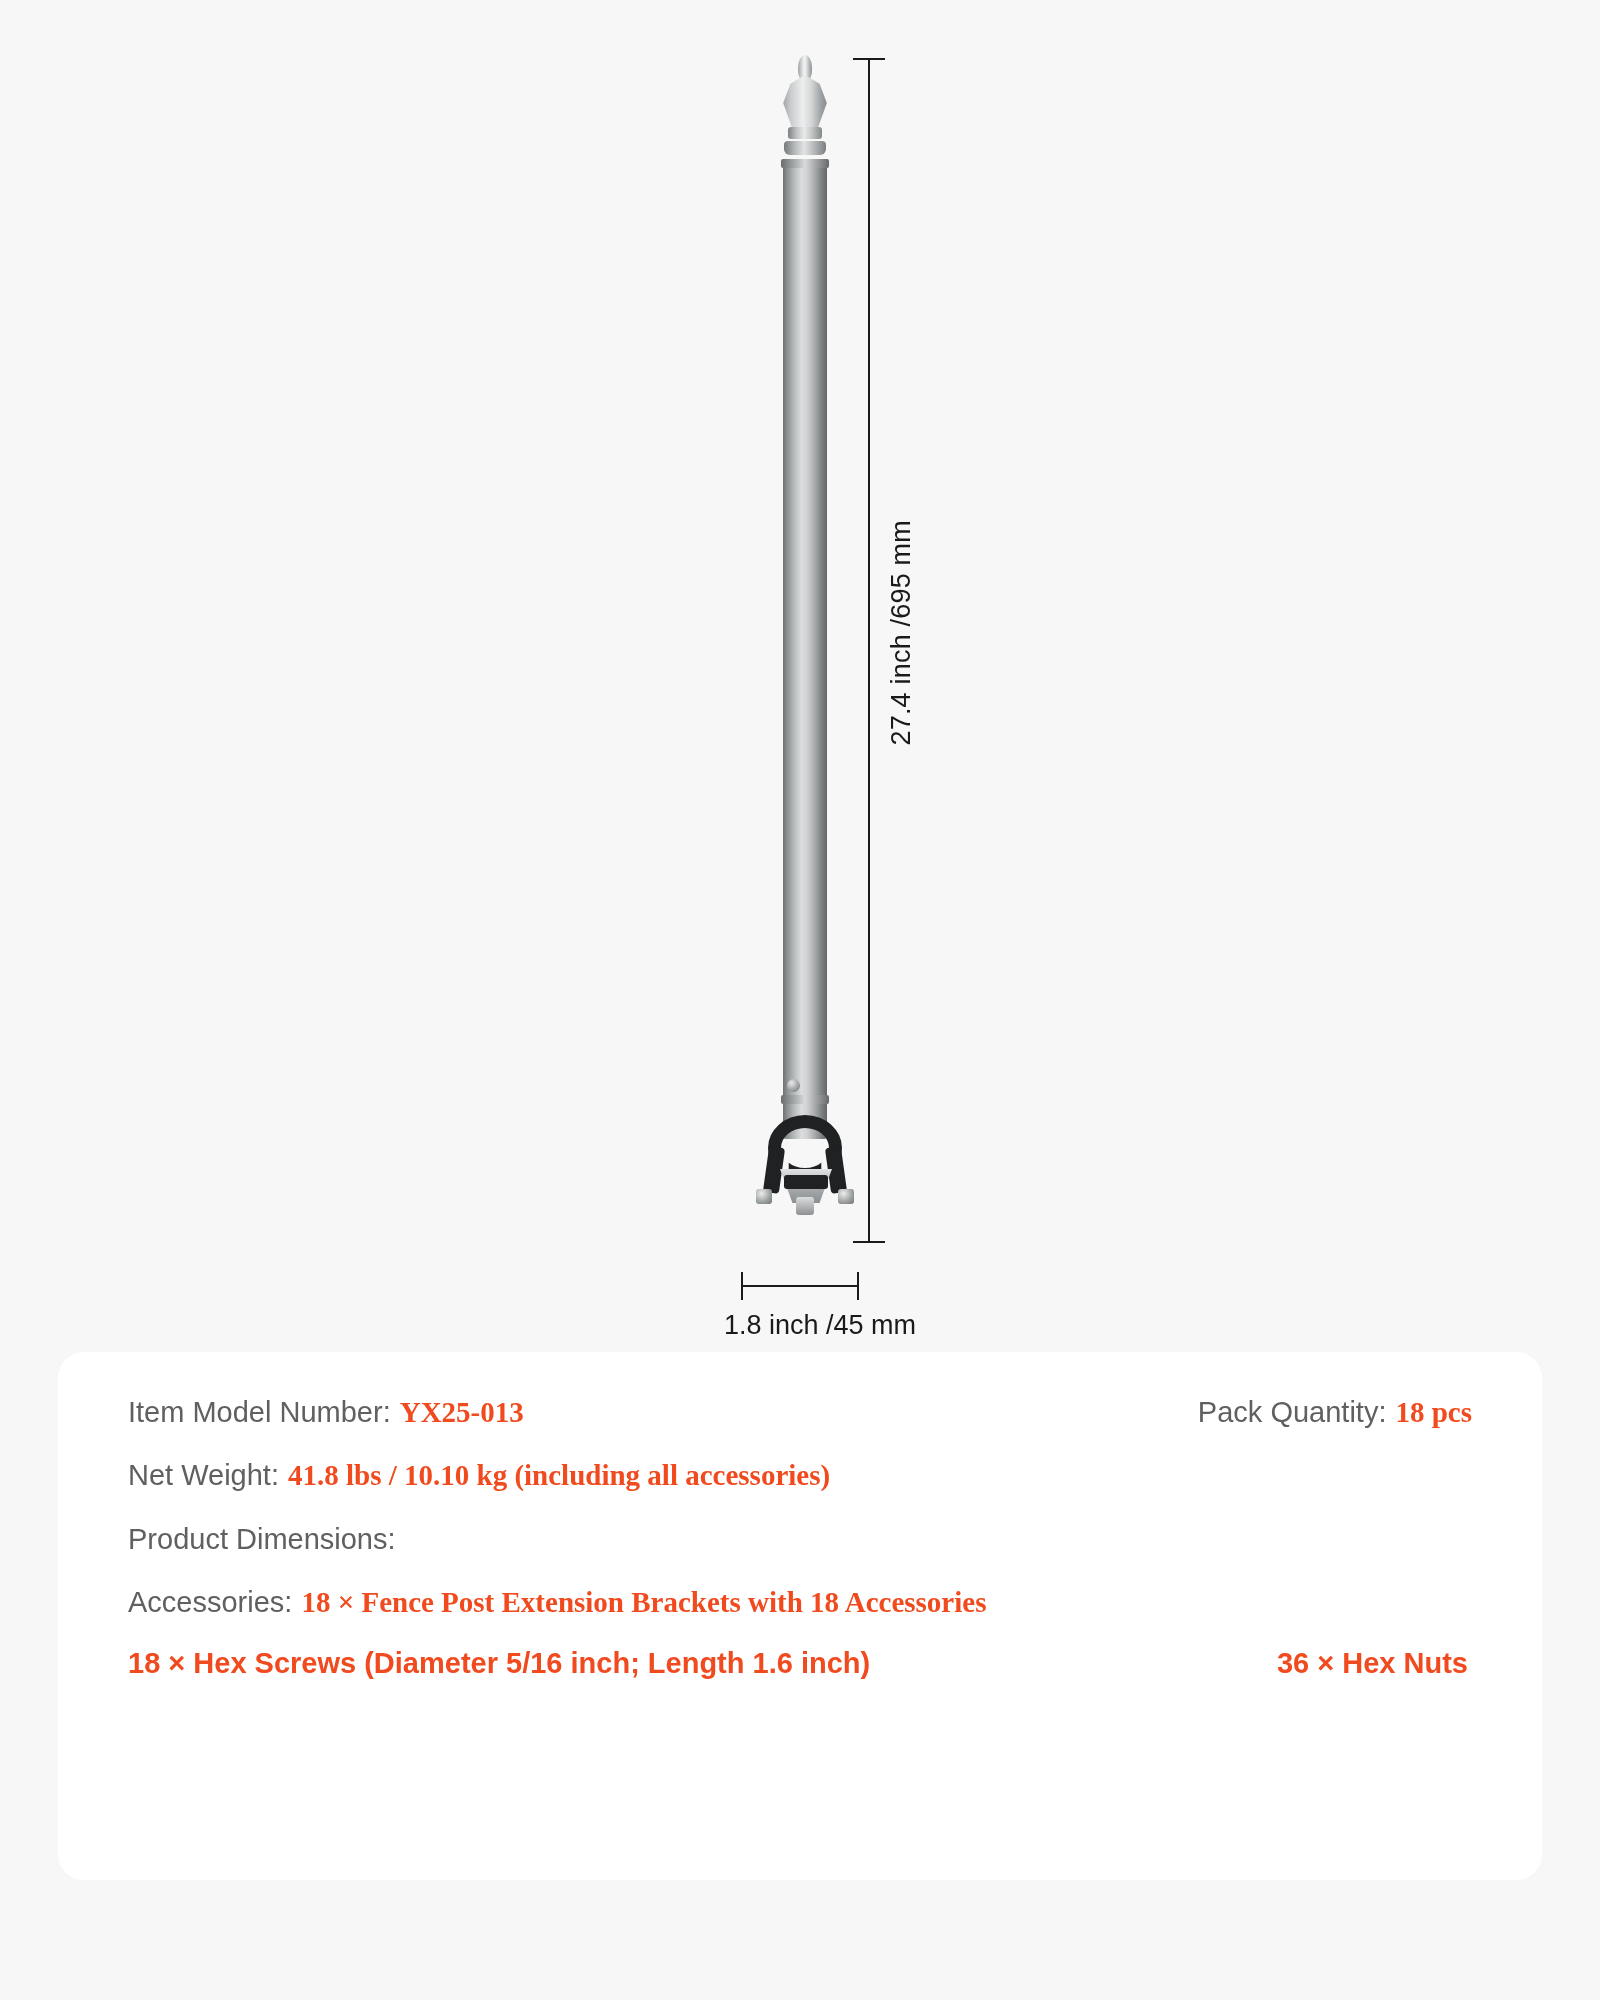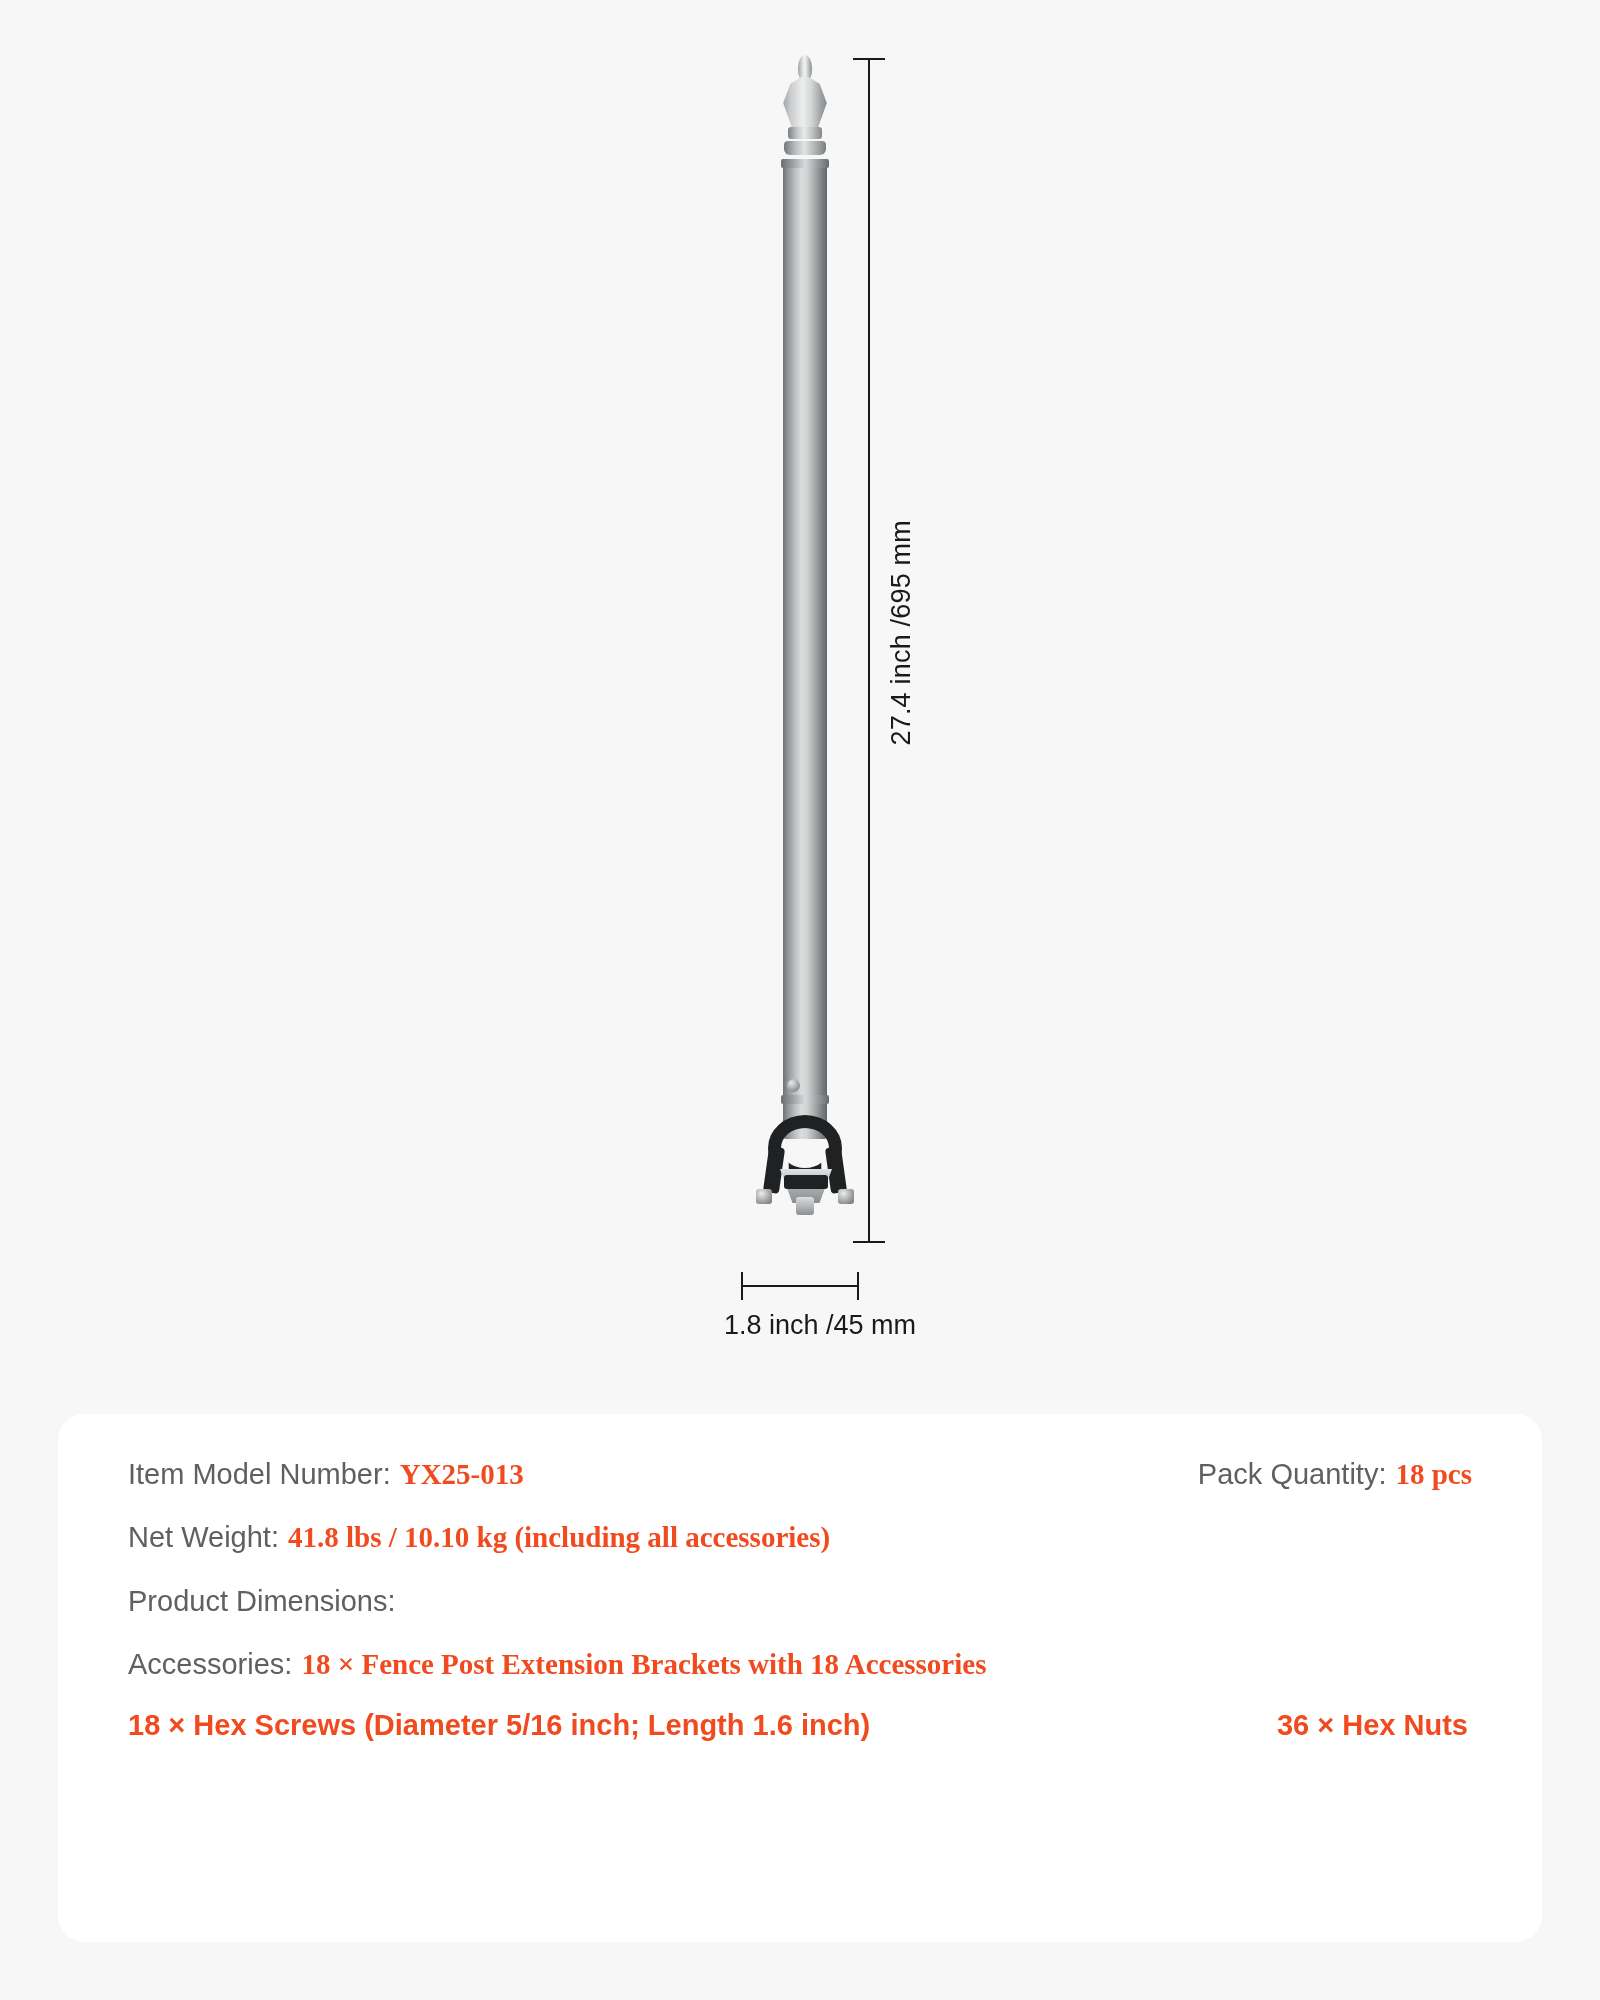--- a/index.html
+++ b/index.html
@@ -251,21 +251,21 @@
     text-align: center;
     font-size: 27px;
     color: #1a1a1a;
   }
   .dim-h-label span { position: relative; left: 20px; }
 
   
   .spec-card {
     position: absolute;
     left: 58px;
-    top: 1414px;
+    top: 1352px;
     width: 1484px;
     height: 528px;
     background: #ffffff;
     border-radius: 26px;
     box-sizing: border-box;
     padding: 42px 70px 0 70px;
   }
   .spec-row {
     display: flex;
     align-items: baseline;

